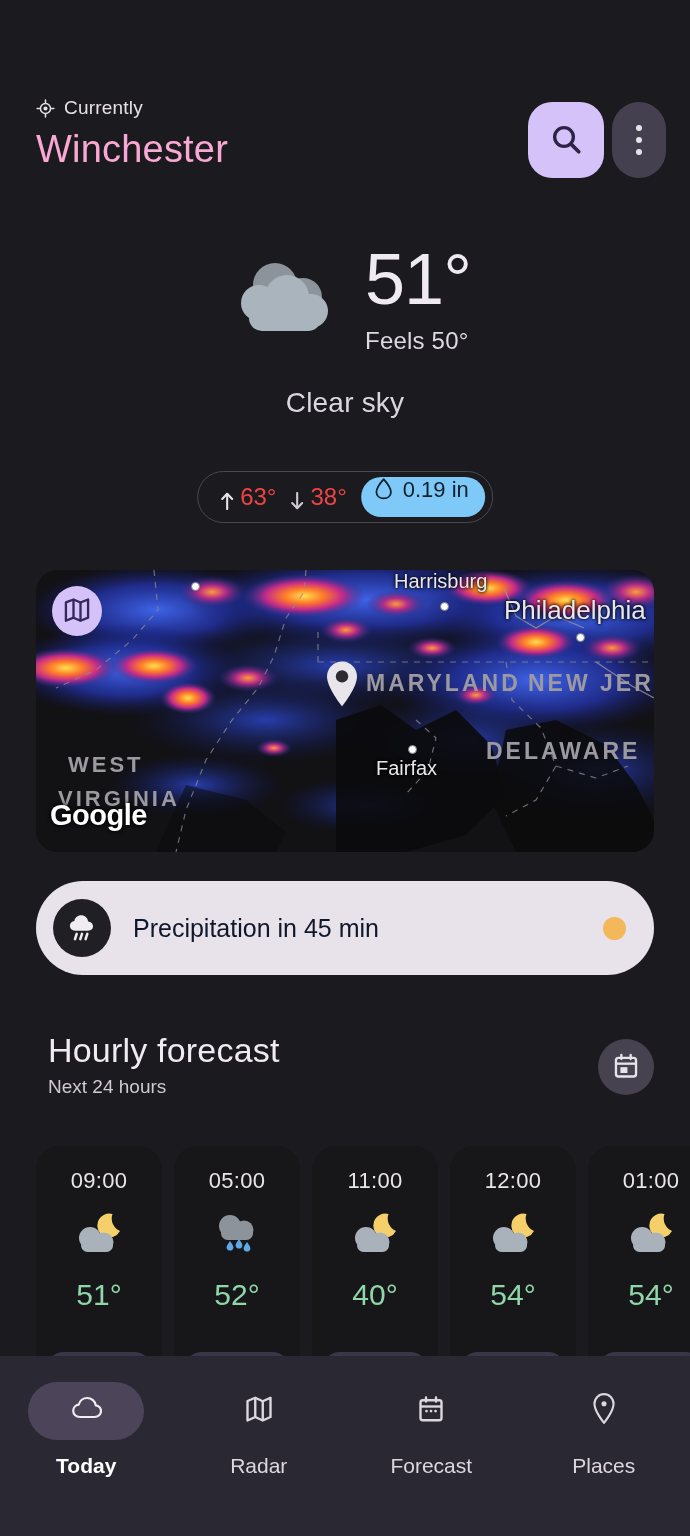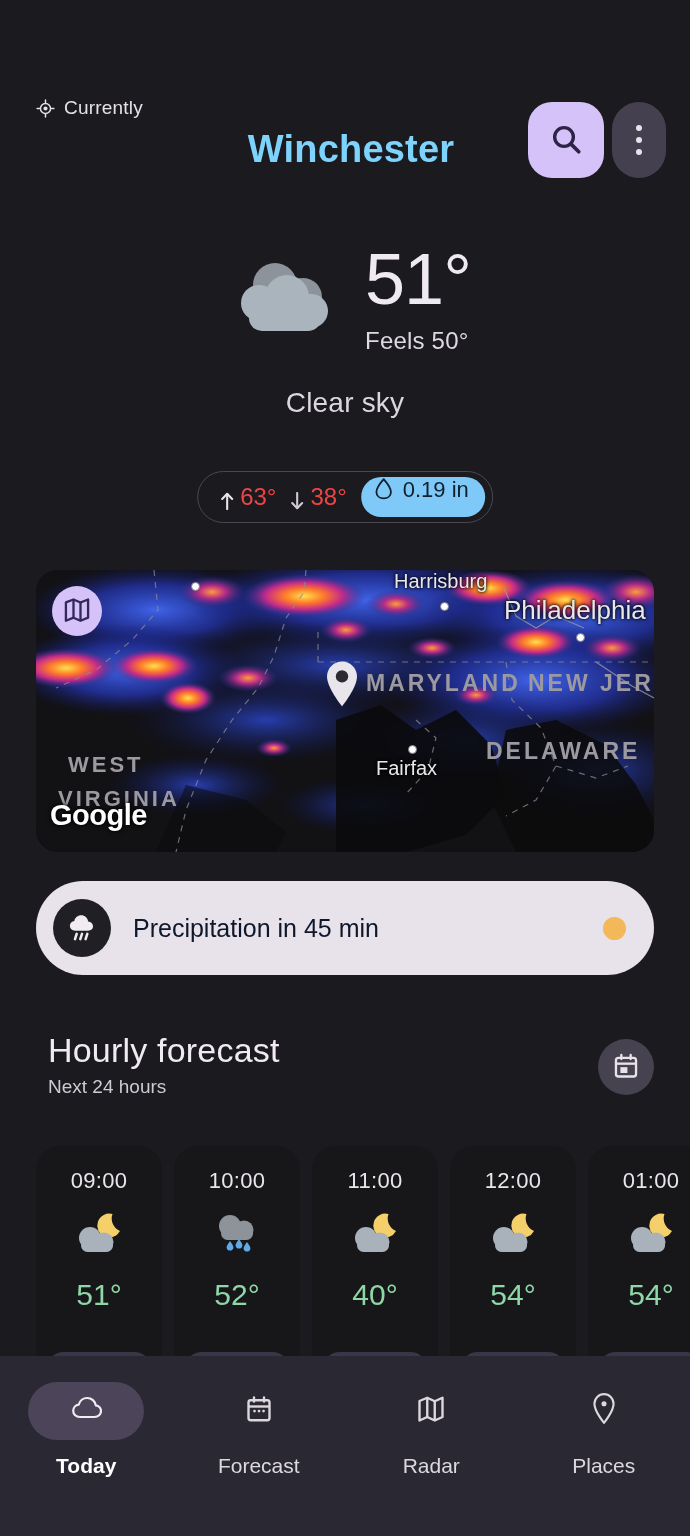--- a/index.html
+++ b/index.html
@@ -9,21 +9,21 @@
     font-family: "Liberation Sans", sans-serif;
     overflow: hidden;
   }
   .screen { position: relative; width: 690px; height: 1536px; background: #1b1a1f; }
 
   
   .header { position: absolute; top: 96px; left: 36px; right: 24px; height: 100px; }
   .curr-row { display: flex; align-items: center; gap: 9px; height: 24px; }
   .loc-icon { width: 19px; height: 19px; display: block; }
   .curr-label { font-size: 19px; color: #e6e1e8; letter-spacing: .2px; }
-  .city { margin-top: 8px; font-size: 38px; color: #7dd3fc; font-weight: 700; letter-spacing: .2px; text-align: center; }
+  .city { margin-top: 8px; font-size: 38px; color: #f9a8d4; font-weight: 400; letter-spacing: .2px; }
 
   .hdr-btns { position: absolute; top: 6px; right: 0; display: flex; align-items: center; gap: 8px; }
   .search-btn {
     width: 76px; height: 76px; border-radius: 24px; background: #d5c2f8;
     display: flex; align-items: center; justify-content: center; border: none; cursor: pointer;
   }
   .menu-btn {
     width: 54px; height: 76px; border-radius: 27px; background: #45404f;
     display: flex; flex-direction: column; align-items: center; justify-content: center; gap: 6px;
     border: none; cursor: pointer;
@@ -388,21 +388,21 @@
               <circle cx="36" cy="32" r="9.5"></circle>
             <rect x="13" y="29" width="32" height="13" rx="6.5"></rect>
           </g>
         </svg>
       </span>
       <span class="hour-temp">51°</span>
       <span class="hour-foot"></span>
     </div>
 
     <div class="hour-card">
-      <span class="hour-time">10:00</span>
+      <span class="hour-time">05:00</span>
       <span class="hour-ic">
         <svg viewBox="0 0 62 48" width="62" height="48">
           <g fill="#8d939b">
             <circle cx="24" cy="16" r="11"></circle>
               <circle cx="38" cy="20" r="9.5"></circle>
             <rect x="15" y="17" width="32" height="13" rx="6.5"></rect>
           </g>
           <g fill="#5fa9e8">
             <path d="M24 31 C24 31 20.6 35.4 20.6 37.4 C20.6 39.3 22.1 40.6 24 40.6 C25.9 40.6 27.4 39.3 27.4 37.4 C27.4 35.4 24 31 24 31 Z"></path>
             <path d="M33 29 C33 29 29.6 33.4 29.6 35.4 C29.6 37.3 31.1 38.6 33 38.6 C34.9 38.6 36.4 37.3 36.4 35.4 C36.4 33.4 33 29 33 29 Z"></path>
@@ -468,20 +468,33 @@
 
     <div class="nav-item active">
       <span class="nav-pill active">
         <span>
           <svg viewBox="0 0 32 32" width="32" height="32">
             <path d="M9.8 24 C6.1 24 3.2 21.3 3.2 17.8 C3.2 14.6 5.6 12 8.8 11.6 C9.7 7.8 13.1 5 17.2 5 C21.6 5 25.2 8.2 25.8 12.4 C28.8 12.8 31 15.2 31 17.9 C31 21.3 28.2 24 24.5 24 Z" fill="none" stroke="#f0ecf2" stroke-width="2.2" stroke-linejoin="round"></path>
           </svg>
         </span>
       </span>
       <span class="nav-label">Today</span>
+    </div>
+
+    <div class="nav-item">
+      <span class="nav-pill">
+        <span>
+          <svg viewBox="0 0 24 24" width="30" height="30">
+            <path d="M2.8 5.6 L9 3 L15 5.8 L21.2 3 L21.2 18.4 L15 21.2 L9 18.4 L2.8 21.2 Z" fill="none" stroke="#ddd8e0" stroke-width="1.9" stroke-linejoin="round"></path>
+            <line x1="9" y1="3" x2="9" y2="18.4" stroke="#ddd8e0" stroke-width="1.9"></line>
+            <line x1="15" y1="5.8" x2="15" y2="21.2" stroke="#ddd8e0" stroke-width="1.9"></line>
+          </svg>
+        </span>
+      </span>
+      <span class="nav-label">Radar</span>
     </div>
 
     <div class="nav-item">
       <span class="nav-pill">
         <span>
           <svg viewBox="0 0 24 24" width="30" height="30">
             <rect x="3.6" y="5" width="16.8" height="16" rx="1.8" fill="none" stroke="#ddd8e0" stroke-width="1.9"></rect>
             <line x1="3.6" y1="10" x2="20.4" y2="10" stroke="#ddd8e0" stroke-width="1.9"></line>
             <line x1="8" y1="2.8" x2="8" y2="6" stroke="#ddd8e0" stroke-width="1.9" stroke-linecap="round"></line>
             <line x1="16" y1="2.8" x2="16" y2="6" stroke="#ddd8e0" stroke-width="1.9" stroke-linecap="round"></line>
@@ -490,33 +503,20 @@
             <circle cx="15.6" cy="13.6" r="1.1" fill="#ddd8e0"></circle>
           </svg>
         </span>
       </span>
       <span class="nav-label">Forecast</span>
     </div>
 
     <div class="nav-item">
       <span class="nav-pill">
         <span>
-          <svg viewBox="0 0 24 24" width="30" height="30">
-            <path d="M2.8 5.6 L9 3 L15 5.8 L21.2 3 L21.2 18.4 L15 21.2 L9 18.4 L2.8 21.2 Z" fill="none" stroke="#ddd8e0" stroke-width="1.9" stroke-linejoin="round"></path>
-            <line x1="9" y1="3" x2="9" y2="18.4" stroke="#ddd8e0" stroke-width="1.9"></line>
-            <line x1="15" y1="5.8" x2="15" y2="21.2" stroke="#ddd8e0" stroke-width="1.9"></line>
-          </svg>
-        </span>
-      </span>
-      <span class="nav-label">Radar</span>
-    </div>
-
-    <div class="nav-item">
-      <span class="nav-pill">
-        <span>
           <svg viewBox="0 0 24 32" width="26" height="34">
             <path d="M12 2 C7 2 3 6 3 11 C3 18.2 12 29 12 29 C12 29 21 18.2 21 11 C21 6 17 2 12 2 Z" fill="none" stroke="#ddd8e0" stroke-width="2" stroke-linejoin="round"></path>
             <circle cx="12" cy="11" r="2.4" fill="#ddd8e0"></circle>
           </svg>
         </span>
       </span>
       <span class="nav-label">Places</span>
     </div>
 
   </div>

